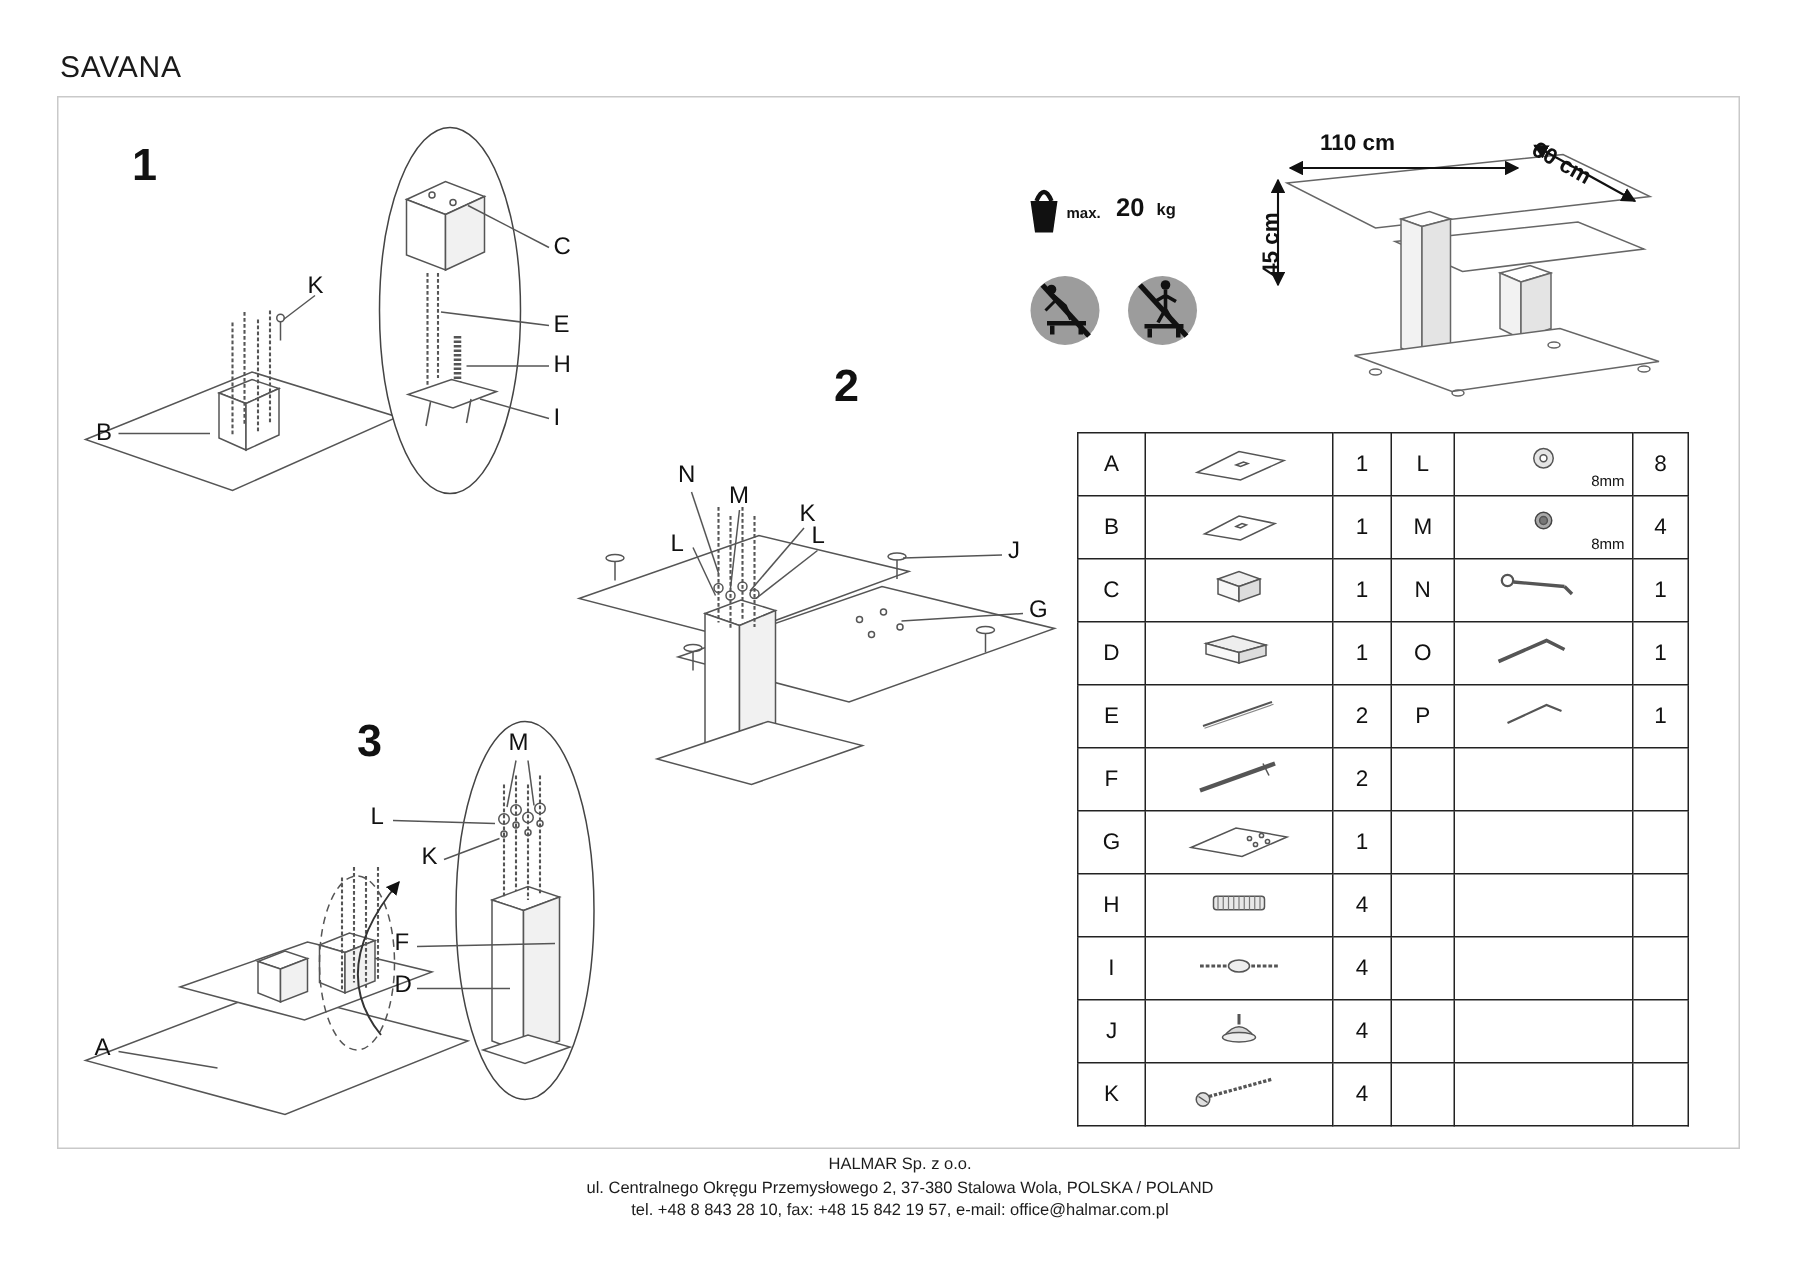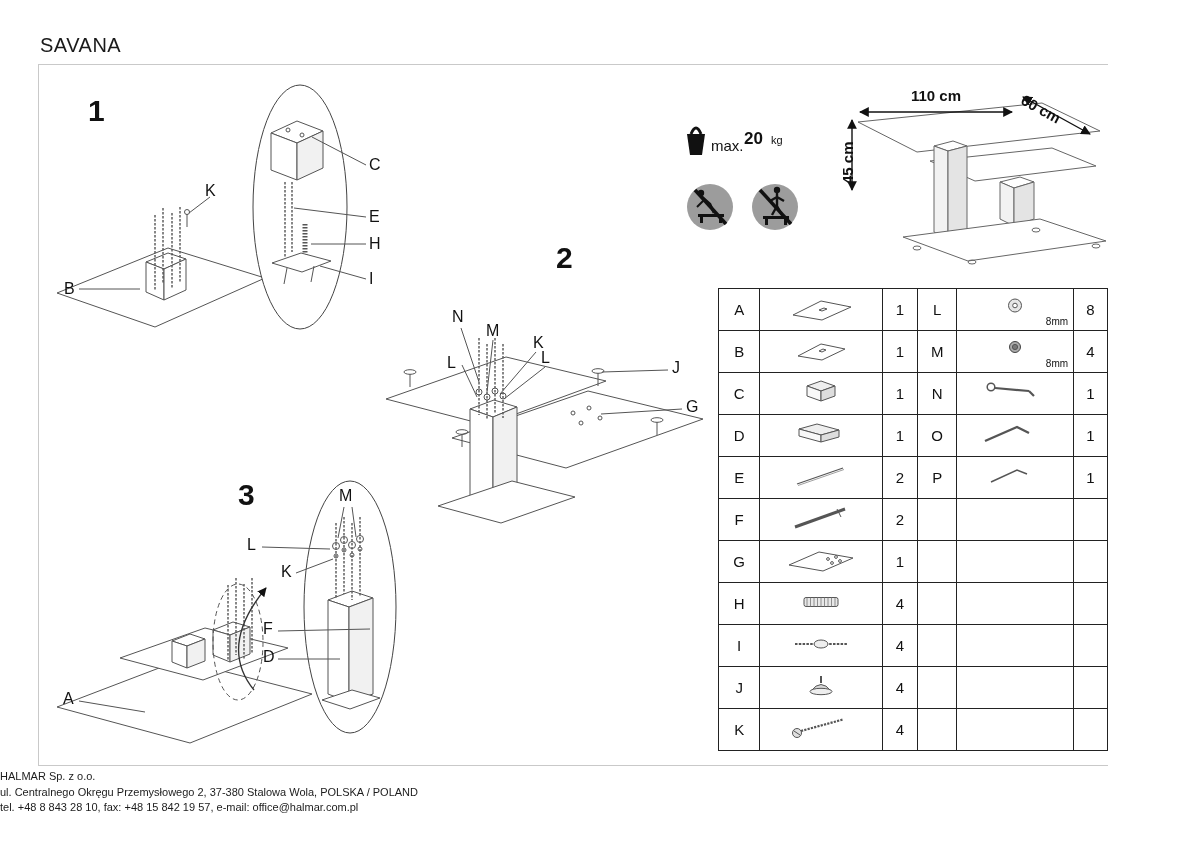--- a/index.html
+++ b/index.html
@@ -1,35 +1,35 @@
 <!DOCTYPE html>
 <html><head>
 <meta charset="utf-8">
 <style>
   *{margin:0;padding:0;box-sizing:border-box}
   html,body{background:#fff}
-  .sheet{position:relative;width:1108px;height:849px;background:#fff;overflow:hidden;
+  .sheet{position:relative;width:1200px;height:849px;background:#fff;overflow:hidden;
          font-family:"Liberation Sans","DejaVu Sans",sans-serif;color:#111}
   .title{position:absolute;left:40px;top:34px;font-size:20px;letter-spacing:.5px;color:#1a1a1a}
   .frame{position:absolute;left:38px;top:64px;width:1122px;height:702px;border:1px solid #c9c9c9}
   svg.art{position:absolute;left:0;top:0}
   .stepnum{position:absolute;font-size:30px;font-weight:bold;line-height:1}
   .plabel{position:absolute;font-size:16px;line-height:1;color:#111}
   .dim{position:absolute;font-weight:bold;font-size:15px;line-height:1;white-space:nowrap}
-  .dim-width{left:880px;top:88px;width:112px;text-align:center}
+  .dim-width{left:880px;top:88px;width:112px;}
   .dim-depth{left:1026px;top:92px;transform:rotate(29deg);transform-origin:left top}
   .dim-height{left:840px;top:184px;transform:rotate(-90deg);transform-origin:left top}
-  .maxlbl{position:absolute;left:711px;top:137px;font-size:15px;font-weight:normal}
+  .maxlbl{position:absolute;left:711px;top:137px;font-size:10px;font-weight:bold}
   .kgval{position:absolute;left:744px;top:129px;font-size:17px;font-weight:bold}
-  .kgunit{position:absolute;left:771px;top:134px;font-size:11px;font-weight:normal}
+  .kgunit{position:absolute;left:771px;top:134px;font-size:11px;font-weight:bold}
   table.parts{position:absolute;left:718px;top:288px;border-collapse:collapse;table-layout:fixed}
   table.parts td{border:1px solid #222;height:42px;font-size:15px;text-align:center;vertical-align:middle;overflow:hidden}
   table.parts td.ic{position:relative}
   .note{position:absolute;right:5px;bottom:3px;font-size:10px;line-height:1}
-  .footer{position:absolute;left:0;top:769px;width:1200px;font-size:11px;line-height:15.5px;color:#1c1c1c}
+  .footer{position:absolute;left:0;top:769px;width:1200px;text-align:center;font-size:11px;line-height:15.5px;color:#1c1c1c}
 </style>
 </head>
 <body>
 
 <div class="sheet">
 
   <div class="title">SAVANA</div>
   <div class="frame"></div>
 
   <svg class="art" width="1200" height="849" viewBox="0 0 1200 849">

